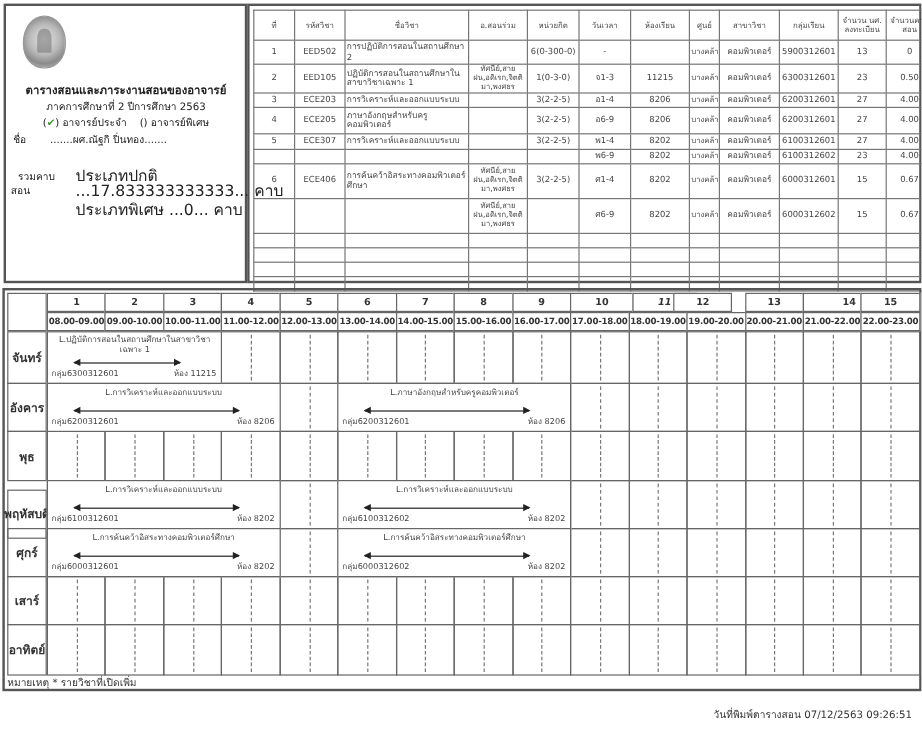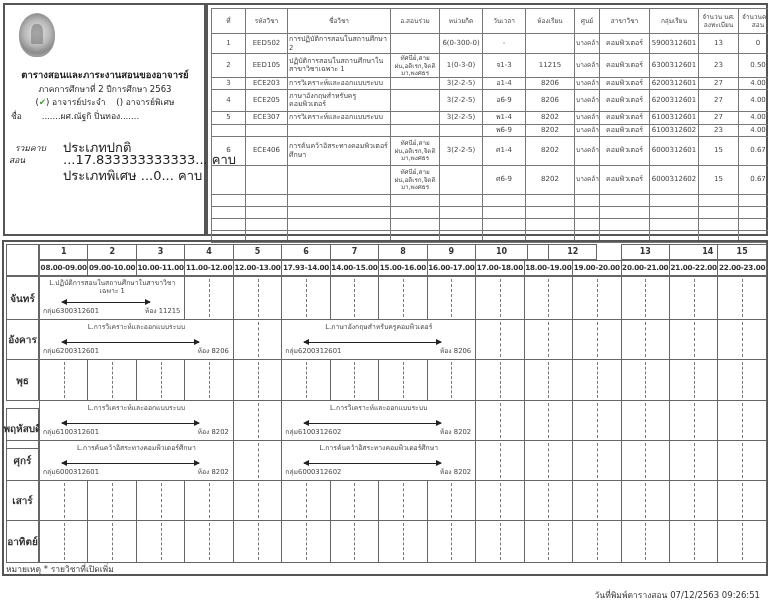--- a/index.html
+++ b/index.html
@@ -22,21 +22,21 @@
     background: #7a7a7a; border-radius: 40% 40% 10% 10%; opacity: .6;
   }
   .uni-name { position: absolute; left: 56px; top: 13px; width: 150px; text-align: center; font-size: 9px; font-weight: bold; line-height: 13px; }
   .title-main { position: absolute; left: 0; top: 62px; width: 200px; text-align: center; font-size: 9.5px; font-weight: bold; }
   .semester { position: absolute; left: 0; top: 77px; width: 200px; text-align: center; font-size: 8.5px; }
   .type-row { position: absolute; left: 0; top: 90px; width: 200px; text-align: center; font-size: 8.5px; }
   .check { color: #3a9a2a; font-weight: bold; }
   .name-row { position: absolute; left: 6px; top: 104px; font-size: 8.5px; }
   .name-row .lbl { display: inline-block; width: 28px; }
   .sum-lbl { position: absolute; left: 4px; top: 137px; font-size: 8.5px; line-height: 12px; width: 52px; }
-  .sum-lbl span { display: block; font-style: italic; }
+  .sum-lbl span { display: block; }
   .sum-lbl span:first-child { padding-left: 6px; }
   .sum-val { position: absolute; left: 58px; top: 137px; font-size: 13px; line-height: 12px; }
   .sum-val div { white-space: nowrap; }
   .sum-val .sp { margin-top: 4px; }
 
   
   #subjects-wrap {
     position: absolute; left: 206px; top: 3px; width: 562px; height: 233px;
     border: 2px solid #555; padding: 3px 2px 2px 3px;
   }
@@ -310,32 +310,32 @@
       <div class="gh gh-time" style="left: 33px; width: 49.46px;">08.00-09.00</div>
       <div class="gh gh-num" style="left: 81.46px; width: 49.46px;">2</div>
       <div class="gh gh-time" style="left: 81.46px; width: 49.46px;">09.00-10.00</div>
       <div class="gh gh-num" style="left: 129.92px; width: 49.46px;">3</div>
       <div class="gh gh-time" style="left: 129.92px; width: 49.46px;">10.00-11.00</div>
       <div class="gh gh-num" style="left: 178.38px; width: 49.46px;">4</div>
       <div class="gh gh-time" style="left: 178.38px; width: 49.46px;">11.00-12.00</div>
       <div class="gh gh-num" style="left: 226.84px; width: 49.46px;">5</div>
       <div class="gh gh-time" style="left: 226.84px; width: 49.46px;">12.00-13.00</div>
       <div class="gh gh-num" style="left: 275.3px; width: 49.46px;">6</div>
-      <div class="gh gh-time" style="left: 275.3px; width: 49.46px;">17.93-14.00</div>
+      <div class="gh gh-time" style="left: 275.3px; width: 49.46px;">13.00-14.00</div>
       <div class="gh gh-num" style="left: 323.76px; width: 49.46px;">7</div>
       <div class="gh gh-time" style="left: 323.76px; width: 49.46px;">14.00-15.00</div>
       <div class="gh gh-num" style="left: 372.22px; width: 49.46px;">8</div>
       <div class="gh gh-time" style="left: 372.22px; width: 49.46px;">15.00-16.00</div>
       <div class="gh gh-num" style="left: 420.68px; width: 49.46px;">9</div>
       <div class="gh gh-time" style="left: 420.68px; width: 49.46px;">16.00-17.00</div>
       <div class="gh gh-num" style="left: 469.14px; width: 53px;">10</div>
       <div class="gh gh-time" style="left: 469.14px; width: 49.46px;">17.00-18.00</div>
       <div class="gh gh-num" style="left: 521px; width: 54px; font-style: italic;">11</div>
       <div class="gh gh-time" style="left: 517.6px; width: 49.46px;">18.00-19.00</div>
-      <div class="gh gh-num" style="left: 542px; width: 49.46px;">12</div>
+      <div class="gh gh-num" style="left: 555px; width: 49.46px;">12</div>
       <div class="gh gh-time" style="left: 566.06px; width: 49.46px;">19.00-20.00</div>
       <div class="gh gh-num" style="left: 614.52px; width: 49.46px;">13</div>
       <div class="gh gh-time" style="left: 614.52px; width: 49.46px;">20.00-21.00</div>
       <div class="gh gh-num" style="left: 662.98px; width: 49.46px; padding-left: 28px;">14</div>
       <div class="gh gh-time" style="left: 662.98px; width: 49.46px;">21.00-22.00</div>
       <div class="gh gh-num" style="left: 711.44px; width: 49.46px;">15</div>
       <div class="gh gh-time" style="left: 711.44px; width: 49.46px;">22.00-23.00</div>
       <div class="day-cell" style="top: 32px; height: 44px;">จันทร์</div>
       <div class="slot" style="left: 33px; top: 32px; width: 49.46px; height: 44px;"></div>
       <div class="slot" style="left: 81.46px; top: 32px; width: 49.46px; height: 44px;"></div>

